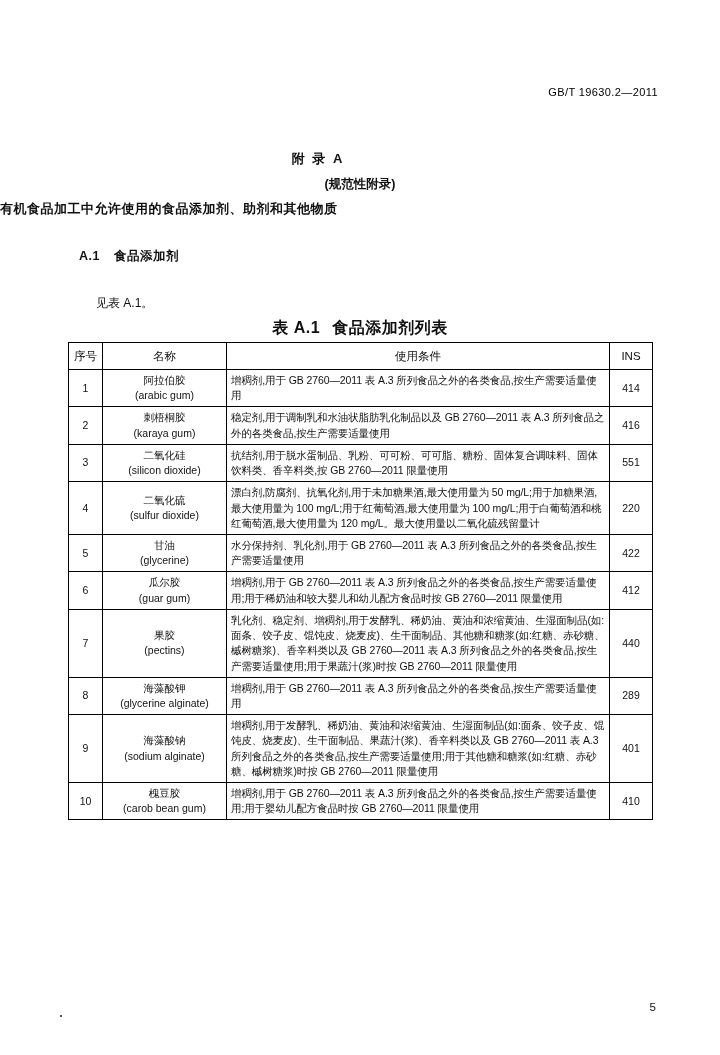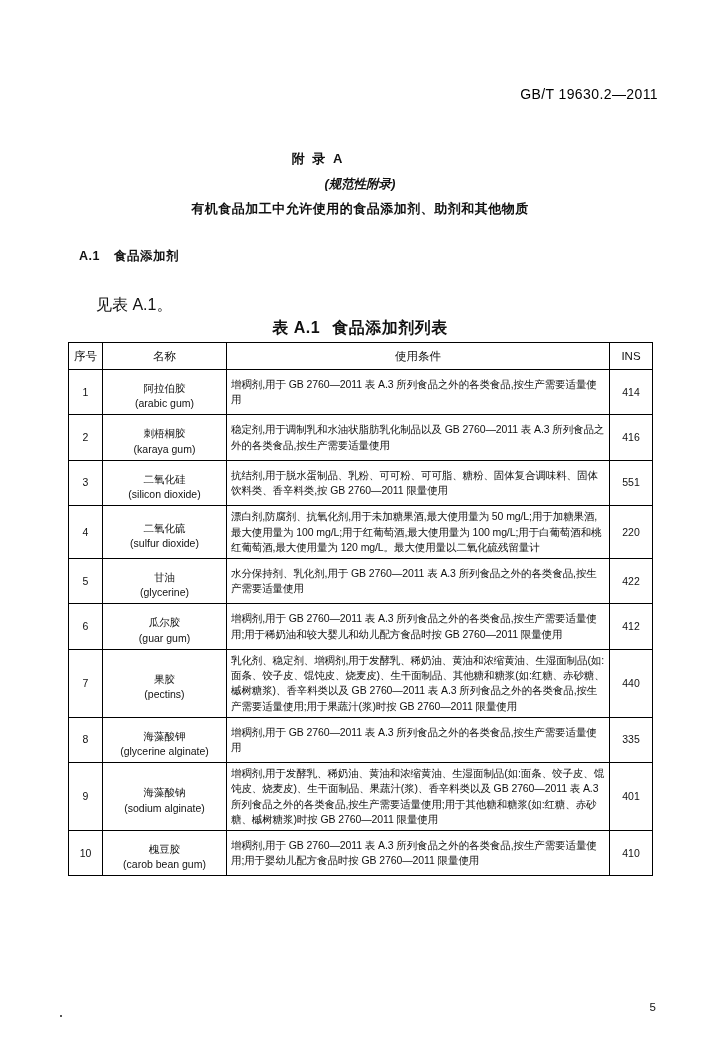--- a/index.html
+++ b/index.html
@@ -19,21 +19,21 @@
     position: relative;
     width: 720px;
     height: 1055px;
     box-sizing: border-box;
   }
   .header-code {
     position: absolute;
     top: 86px;
     right: 62px;
     font-family: "Liberation Sans", sans-serif;
-    font-size: 14px;
+    font-size: 11px;
     letter-spacing: 0.4px;
     color: #000;
   }
   .annex-title {
     position: absolute;
     top: 150px;
     left: 0;
     width: 636px;
     text-align: center;
     font-family: "Liberation Sans", sans-serif;
@@ -43,49 +43,47 @@
   }
   .annex-sub {
     position: absolute;
     top: 176px;
     left: 0;
     width: 720px;
     text-align: center;
     font-family: "Liberation Sans", sans-serif;
     font-weight: bold;
     font-size: 12.5px;
-    font-style: italic;
   }
   .annex-desc {
     position: absolute;
     top: 200px;
     left: 0;
     width: 720px;
-    text-align: center;
     font-family: "Liberation Sans", sans-serif;
     font-weight: bold;
     font-size: 13px;
     letter-spacing: 0.5px;
   }
   .clause {
     position: absolute;
     top: 248px;
     left: 79px;
     font-family: "Liberation Sans", sans-serif;
     font-weight: bold;
     font-size: 12.5px;
     letter-spacing: 0.5px;
   }
   .clause .num { margin-right: 14px; }
   .see-table {
     position: absolute;
     top: 295px;
     left: 96px;
     font-family: "Liberation Sans", sans-serif;
-    font-size: 16px;
+    font-size: 12px;
   }
   .table-caption {
     position: absolute;
     top: 318px;
     left: 0;
     width: 720px;
     text-align: center;
     font-family: "Liberation Sans", sans-serif;
     font-weight: bold;
     font-size: 16px;
@@ -123,21 +121,21 @@
 
   td.no, td.ins {
     text-align: center;
     font-size: 10.5px;
   }
   td.name {
     text-align: center;
     font-size: 10.5px;
     line-height: 1.55;
   }
-  td.name .cn { display: block; margin-top: 8px; }
+  td.name .cn { display: block; }
   td.name .en { display: block; }
   td.cond {
     text-align: left;
     font-size: 10.3px;
     line-height: 1.55;
     letter-spacing: -0.1px;
     margin-top: 29px;
   }
   .page-number {
     position: absolute;
@@ -255,21 +253,21 @@
         <td class="cond">乳化剂、稳定剂、增稠剂,用于发酵乳、稀奶油、黄油和浓缩黄油、生湿面制品(如:面条、饺子皮、馄饨皮、烧麦皮)、生干面制品、其他糖和糖浆(如:红糖、赤砂糖、槭树糖浆)、香辛料类以及 GB 2760—2011 表 A.3 所列食品之外的各类食品,按生产需要适量使用;用于果蔬汁(浆)时按 GB 2760—2011 限量使用</td>
         <td class="ins">440</td>
       </tr>
       <tr>
         <td class="no">8</td>
         <td class="name">
           <span class="cn">海藻酸钾</span>
           <span class="en">(glycerine alginate)</span>
         </td>
         <td class="cond">增稠剂,用于 GB 2760—2011 表 A.3 所列食品之外的各类食品,按生产需要适量使用</td>
-        <td class="ins">335</td>
+        <td class="ins">289</td>
       </tr>
       <tr>
         <td class="no">9</td>
         <td class="name">
           <span class="cn">海藻酸钠</span>
           <span class="en">(sodium alginate)</span>
         </td>
         <td class="cond">增稠剂,用于发酵乳、稀奶油、黄油和浓缩黄油、生湿面制品(如:面条、饺子皮、馄饨皮、烧麦皮)、生干面制品、果蔬汁(浆)、香辛料类以及 GB 2760—2011 表 A.3 所列食品之外的各类食品,按生产需要适量使用;用于其他糖和糖浆(如:红糖、赤砂糖、槭树糖浆)时按 GB 2760—2011 限量使用</td>
         <td class="ins">401</td>
       </tr>

